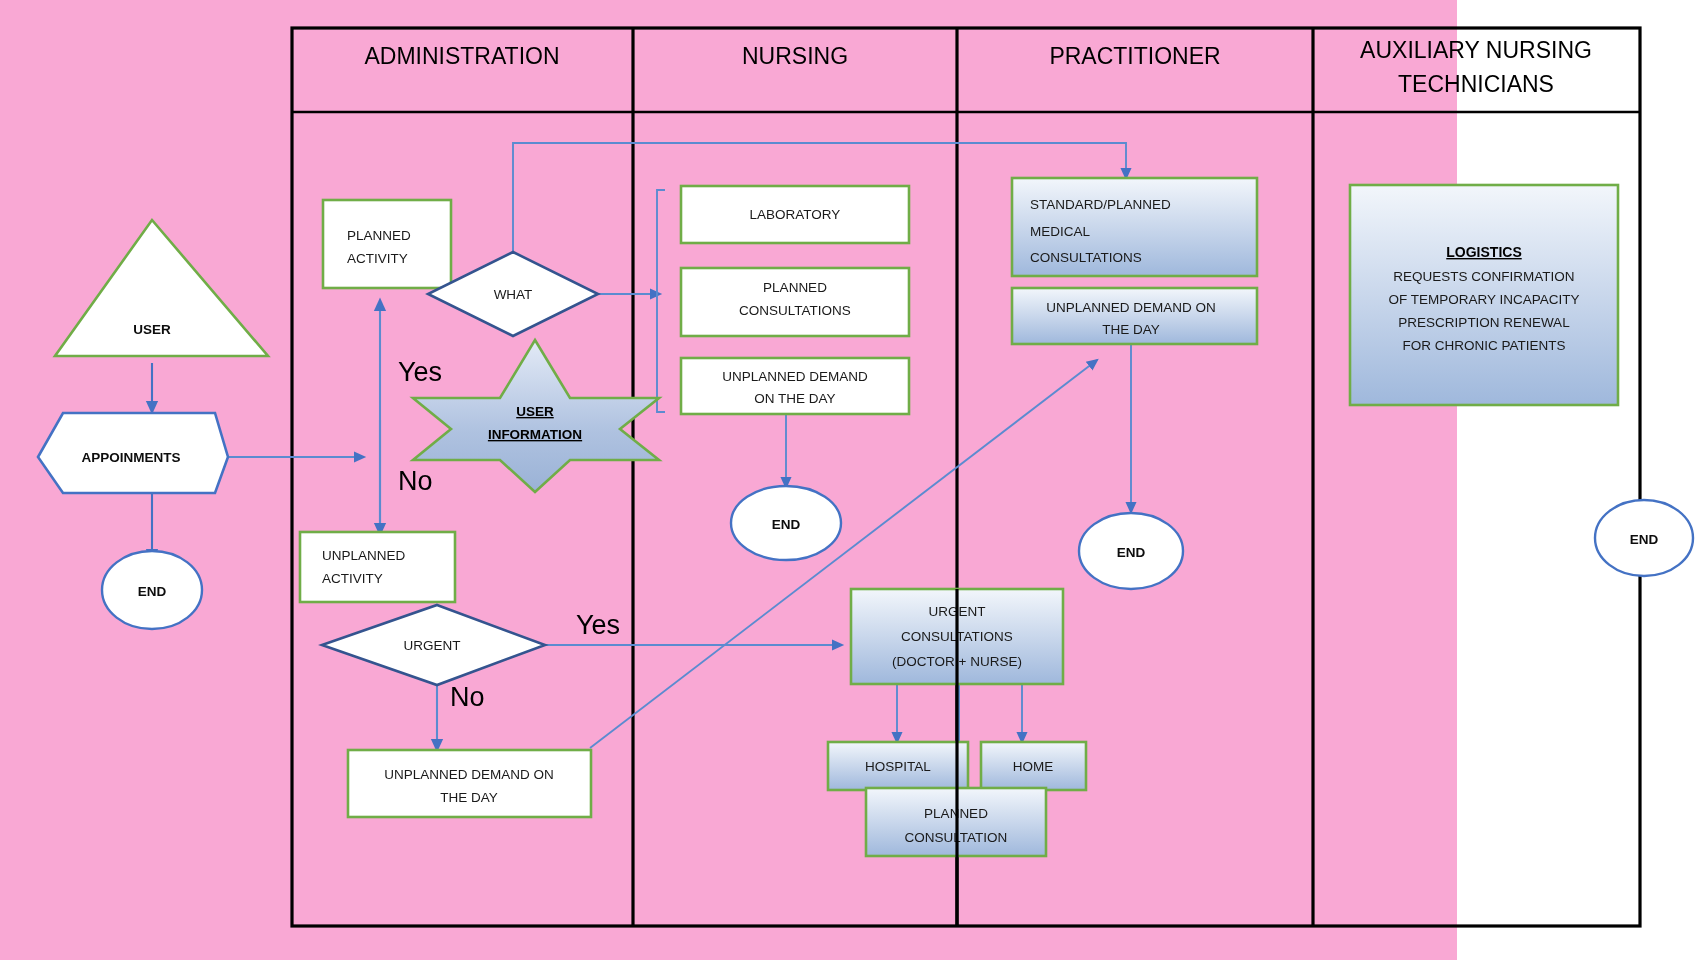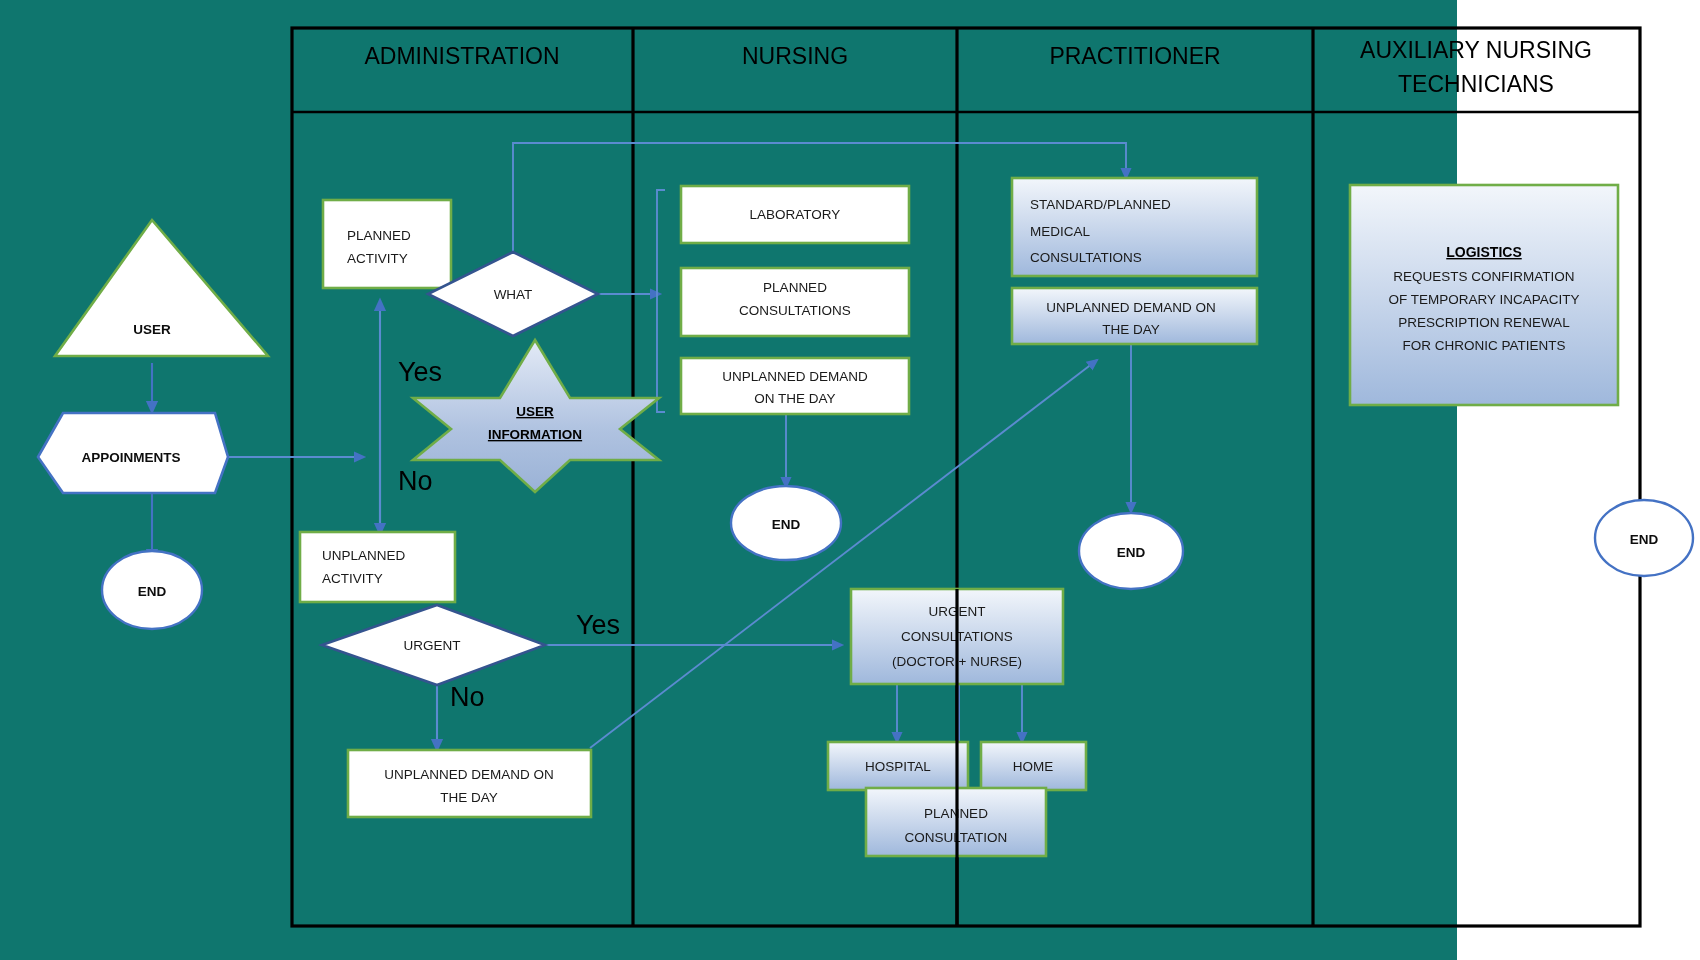--- a/index.html
+++ b/index.html
@@ -1,17 +1,17 @@
 <!DOCTYPE html>
 <html><head>
 <meta charset="utf-8">
 <style>
   html,body{margin:0;padding:0;background:#ffffff;}
   body{width:1700px;height:960px;font-family:"Liberation Sans",sans-serif;overflow:hidden;}
-  #stage{position:relative;width:1457px;height:960px;background:#0f766e;}
+  #stage{position:relative;width:1457px;height:960px;background:#f9a8d4;}
   svg{display:block;}
   .lane-title{font-size:23px;fill:#000;font-family:"Liberation Sans",sans-serif;}
   .node-label{font-size:13.5px;fill:#1a1a1a;font-family:"Liberation Sans",sans-serif;}
   .node-label-b{font-size:13.5px;fill:#0d0d0d;font-weight:bold;font-family:"Liberation Sans",sans-serif;}
   .yesno{font-size:27px;fill:#000;font-family:"Liberation Sans",sans-serif;}
   .star-label{font-size:13.5px;font-weight:bold;fill:#000;text-decoration:underline;font-family:"Liberation Sans",sans-serif;}
   .logi-title{font-size:14px;font-weight:bold;fill:#000;text-decoration:underline;font-family:"Liberation Sans",sans-serif;}
   .logi-line{font-size:13.5px;fill:#1a1a1a;font-family:"Liberation Sans",sans-serif;}
 </style>
 </head>

